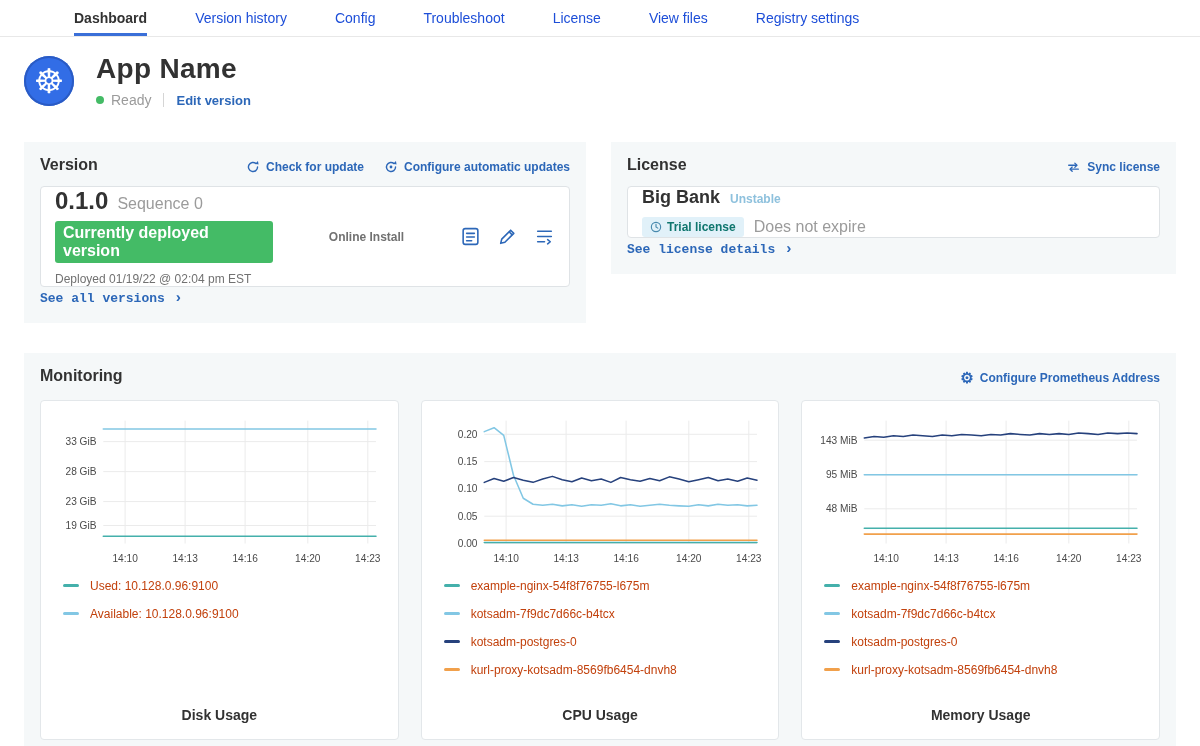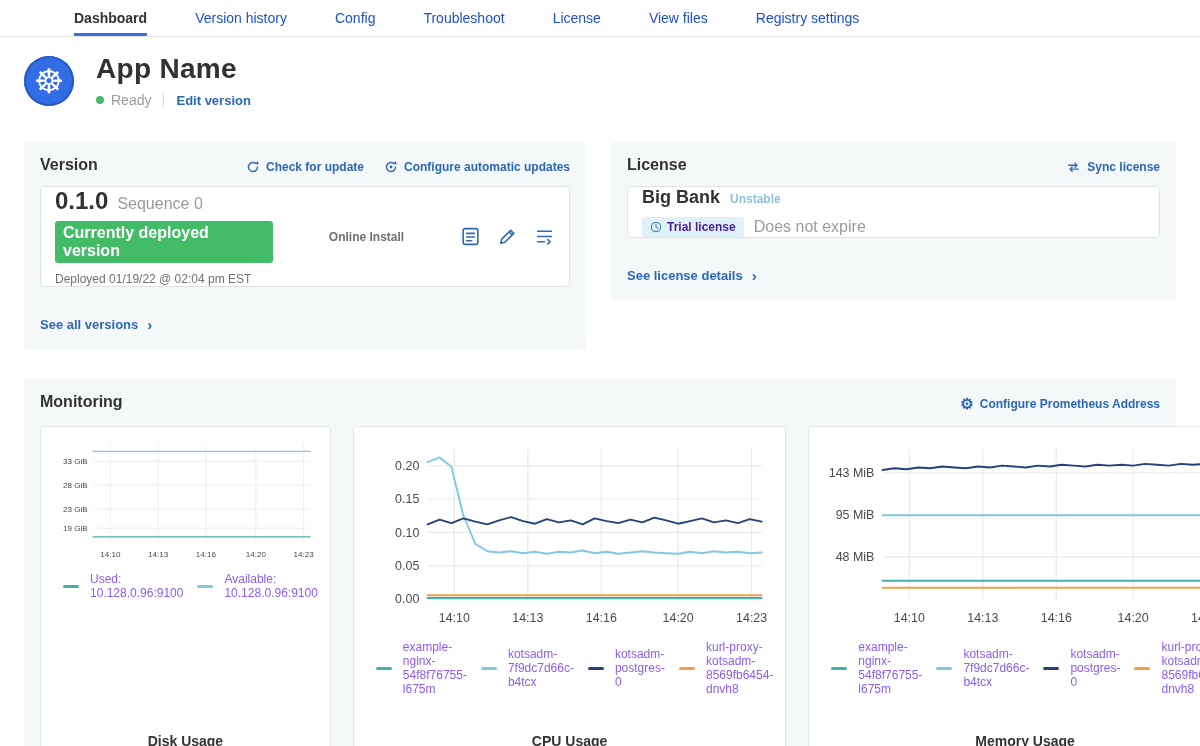--- a/index.html
+++ b/index.html
@@ -47,41 +47,41 @@
   .version-left { width:218px; }
   .version-line { display:flex; align-items:baseline; }
   .version-number { font-size:24px; font-weight:700; }
   .sequence { font-size:16px; color:#9b9b9b; margin-left:9px; }
   .deployed-badge { display:inline-block; margin-top:6px; background:#44bb66; color:#fff;
     font-size:16px; font-weight:600; padding:3px 8px; border-radius:3px; }
   .deployed-at { margin-top:9px; font-size:12px; color:#717171; }
   .install-type { flex:1; text-align:center; font-size:12px; color:#717171; font-weight:600; }
   .version-icons { display:flex; gap:16px; align-items:center; }
   .icon-btn { cursor:pointer; display:flex; }
-  .see-link { margin-top:28px; }
+  .see-link { margin-top:2px;font-family:Liberation Mono, monospace; }
 
   
   .license-name-row { display:flex; align-items:baseline; }
   .license-name { font-size:18px; font-weight:700; }
   .channel { font-size:12px; color:#8ec1dd; font-weight:600; margin-left:10px; }
   .license-meta-row { margin-top:9px; display:flex; align-items:center; }
   .trial-badge { display:inline-flex; align-items:center; gap:5px; background:#e1f1f9;
-    color:#4c1d95; font-size:12px; font-weight:600; padding:3px 8px; border-radius:3px; }
+    color:#0f766e; font-size:12px; font-weight:600; padding:3px 8px; border-radius:3px; }
   .expiry { font-size:16px; color:#9b9b9b; margin-left:10px; }
 
   
   .monitoring-section { margin-top:30px; }
   .gear-glyph { font-size:15px; line-height:1; }
   .charts-row { margin-top:15px; display:flex; gap:22px; }
   .chart-card { flex:1; background:#fff; border:1px solid #e3e7ea; border-radius:4px;
     padding:10px 12px 16px; height:340px; display:flex; flex-direction:column; }
   .chart-svg { width:100%; height:auto; flex:0 0 auto; }
   svg text { font-family:"Liberation Sans", sans-serif; }
-  .legend { margin-top:8px; display:flex; flex-direction:row; gap:14px;
-    font-size:12px; color:#8b5cf6; padding-left:10px; }
+  .legend { margin-top:8px; display:flex; flex-direction:column; gap:14px;
+    font-size:12px; color:#c2410c; padding-left:10px; }
   .legend-item { display:flex; align-items:center; }
   .legend-dash { width:16px; height:3px; border-radius:2px; margin-right:11px; flex:0 0 auto; }
   .chart-title { margin-top:auto; text-align:center; font-size:14px; font-weight:700; }
 </style>
 </head>
 <body>
 
 <nav class="topnav">
   <div class="tab active">Dashboard</div>
   <div class="tab">Version history</div>

